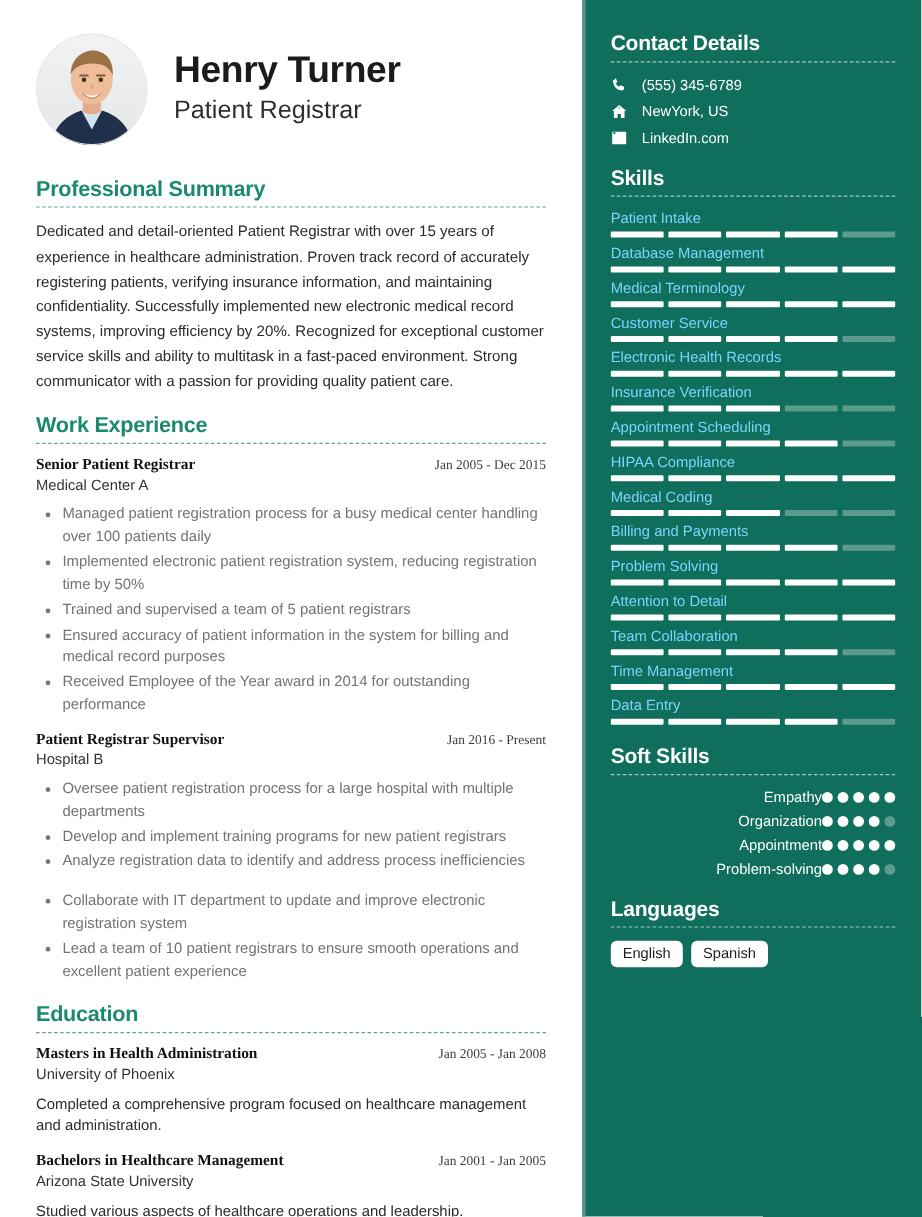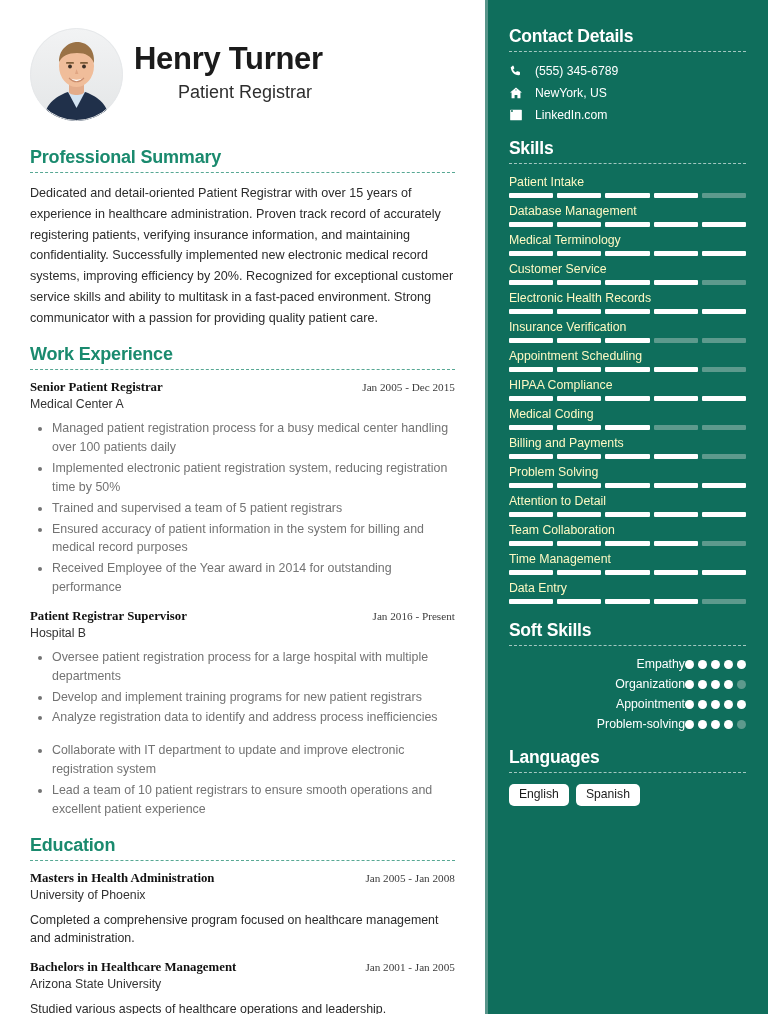--- a/index.html
+++ b/index.html
@@ -24,21 +24,21 @@
   
   .main-col {
     width: 508px;
     padding: 28px 30px 10px 30px;
     background: #ffffff;
   }
 
   .header-row {
     display: flex;
     align-items: center;
-    gap: 11px;
+    gap: 22px;
     margin-bottom: 26px;
   }
 
   .avatar {
     width: 93px;
     height: 93px;
     border-radius: 50%;
     flex: 0 0 93px;
     overflow: hidden;
     background: #eef0f1;
@@ -48,25 +48,24 @@
 
   .name-block { padding-bottom: 4px; }
   .full-name {
     font-size: 31px;
     font-weight: bold;
     color: #1b1b1b;
     letter-spacing: -0.3px;
     line-height: 1.1;
   }
   .job-title {
-    font-size: 18px;
+    font-size: 21px;
     color: #2e2e2e;
     margin-top: 5px;
     font-weight: normal;
-    margin-left: 44px;
   }
 
   .section { margin-bottom: 16px; }
 
   .sec-title {
     font-size: 18px;
     font-weight: bold;
     color: #1a8a6e;
     letter-spacing: -0.2px;
     margin-bottom: 4px;
@@ -172,21 +171,21 @@
     align-items: center;
     justify-content: center;
   }
   .contact-item .ic svg { width: 14px; height: 14px; fill: #ffffff; display:block; }
   .contact-item .txt { font-size: 12.2px; color: #ffffff; }
 
   
   .skill-row { margin-bottom: 6px; }
   .skill-name {
     font-size: 12.3px;
-    color: #fef9c3;
+    color: #7dd3fc;
     margin-bottom: 4px;
   }
   .skill-bar {
     display: flex;
     gap: 4px;
   }
   .seg {
     flex: 1 1 0;
     height: 5px;
     border-radius: 1px;

